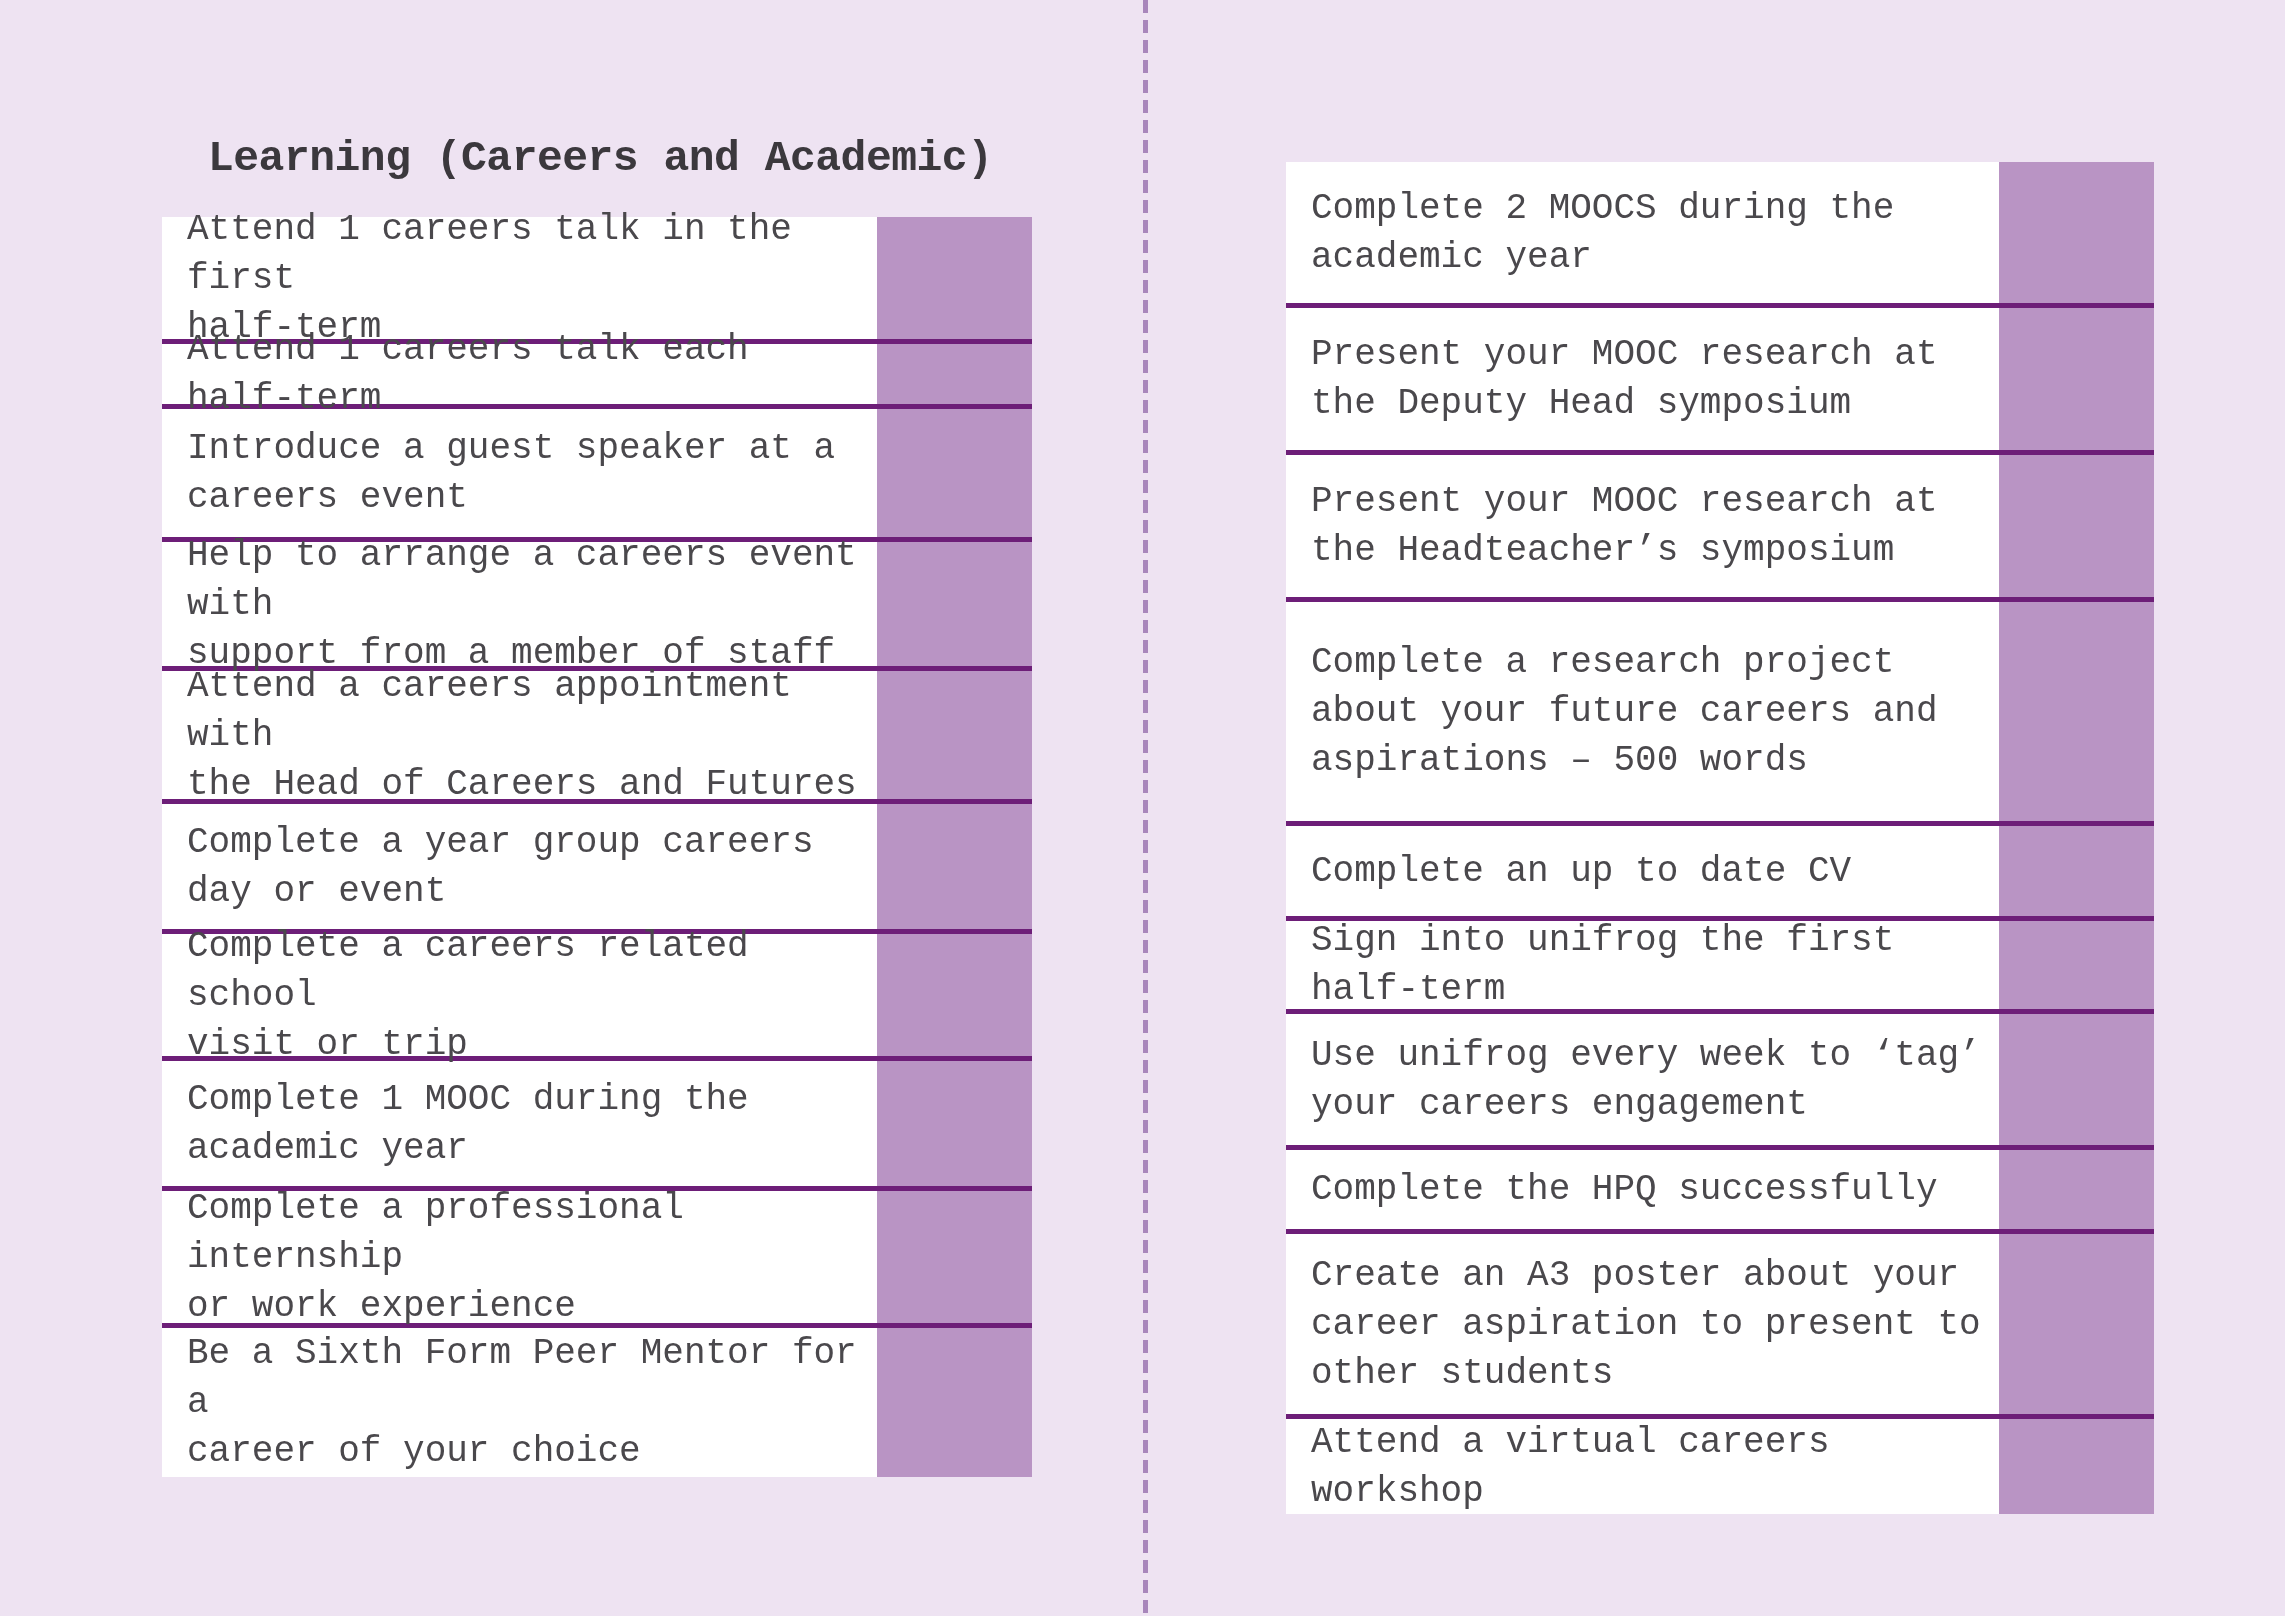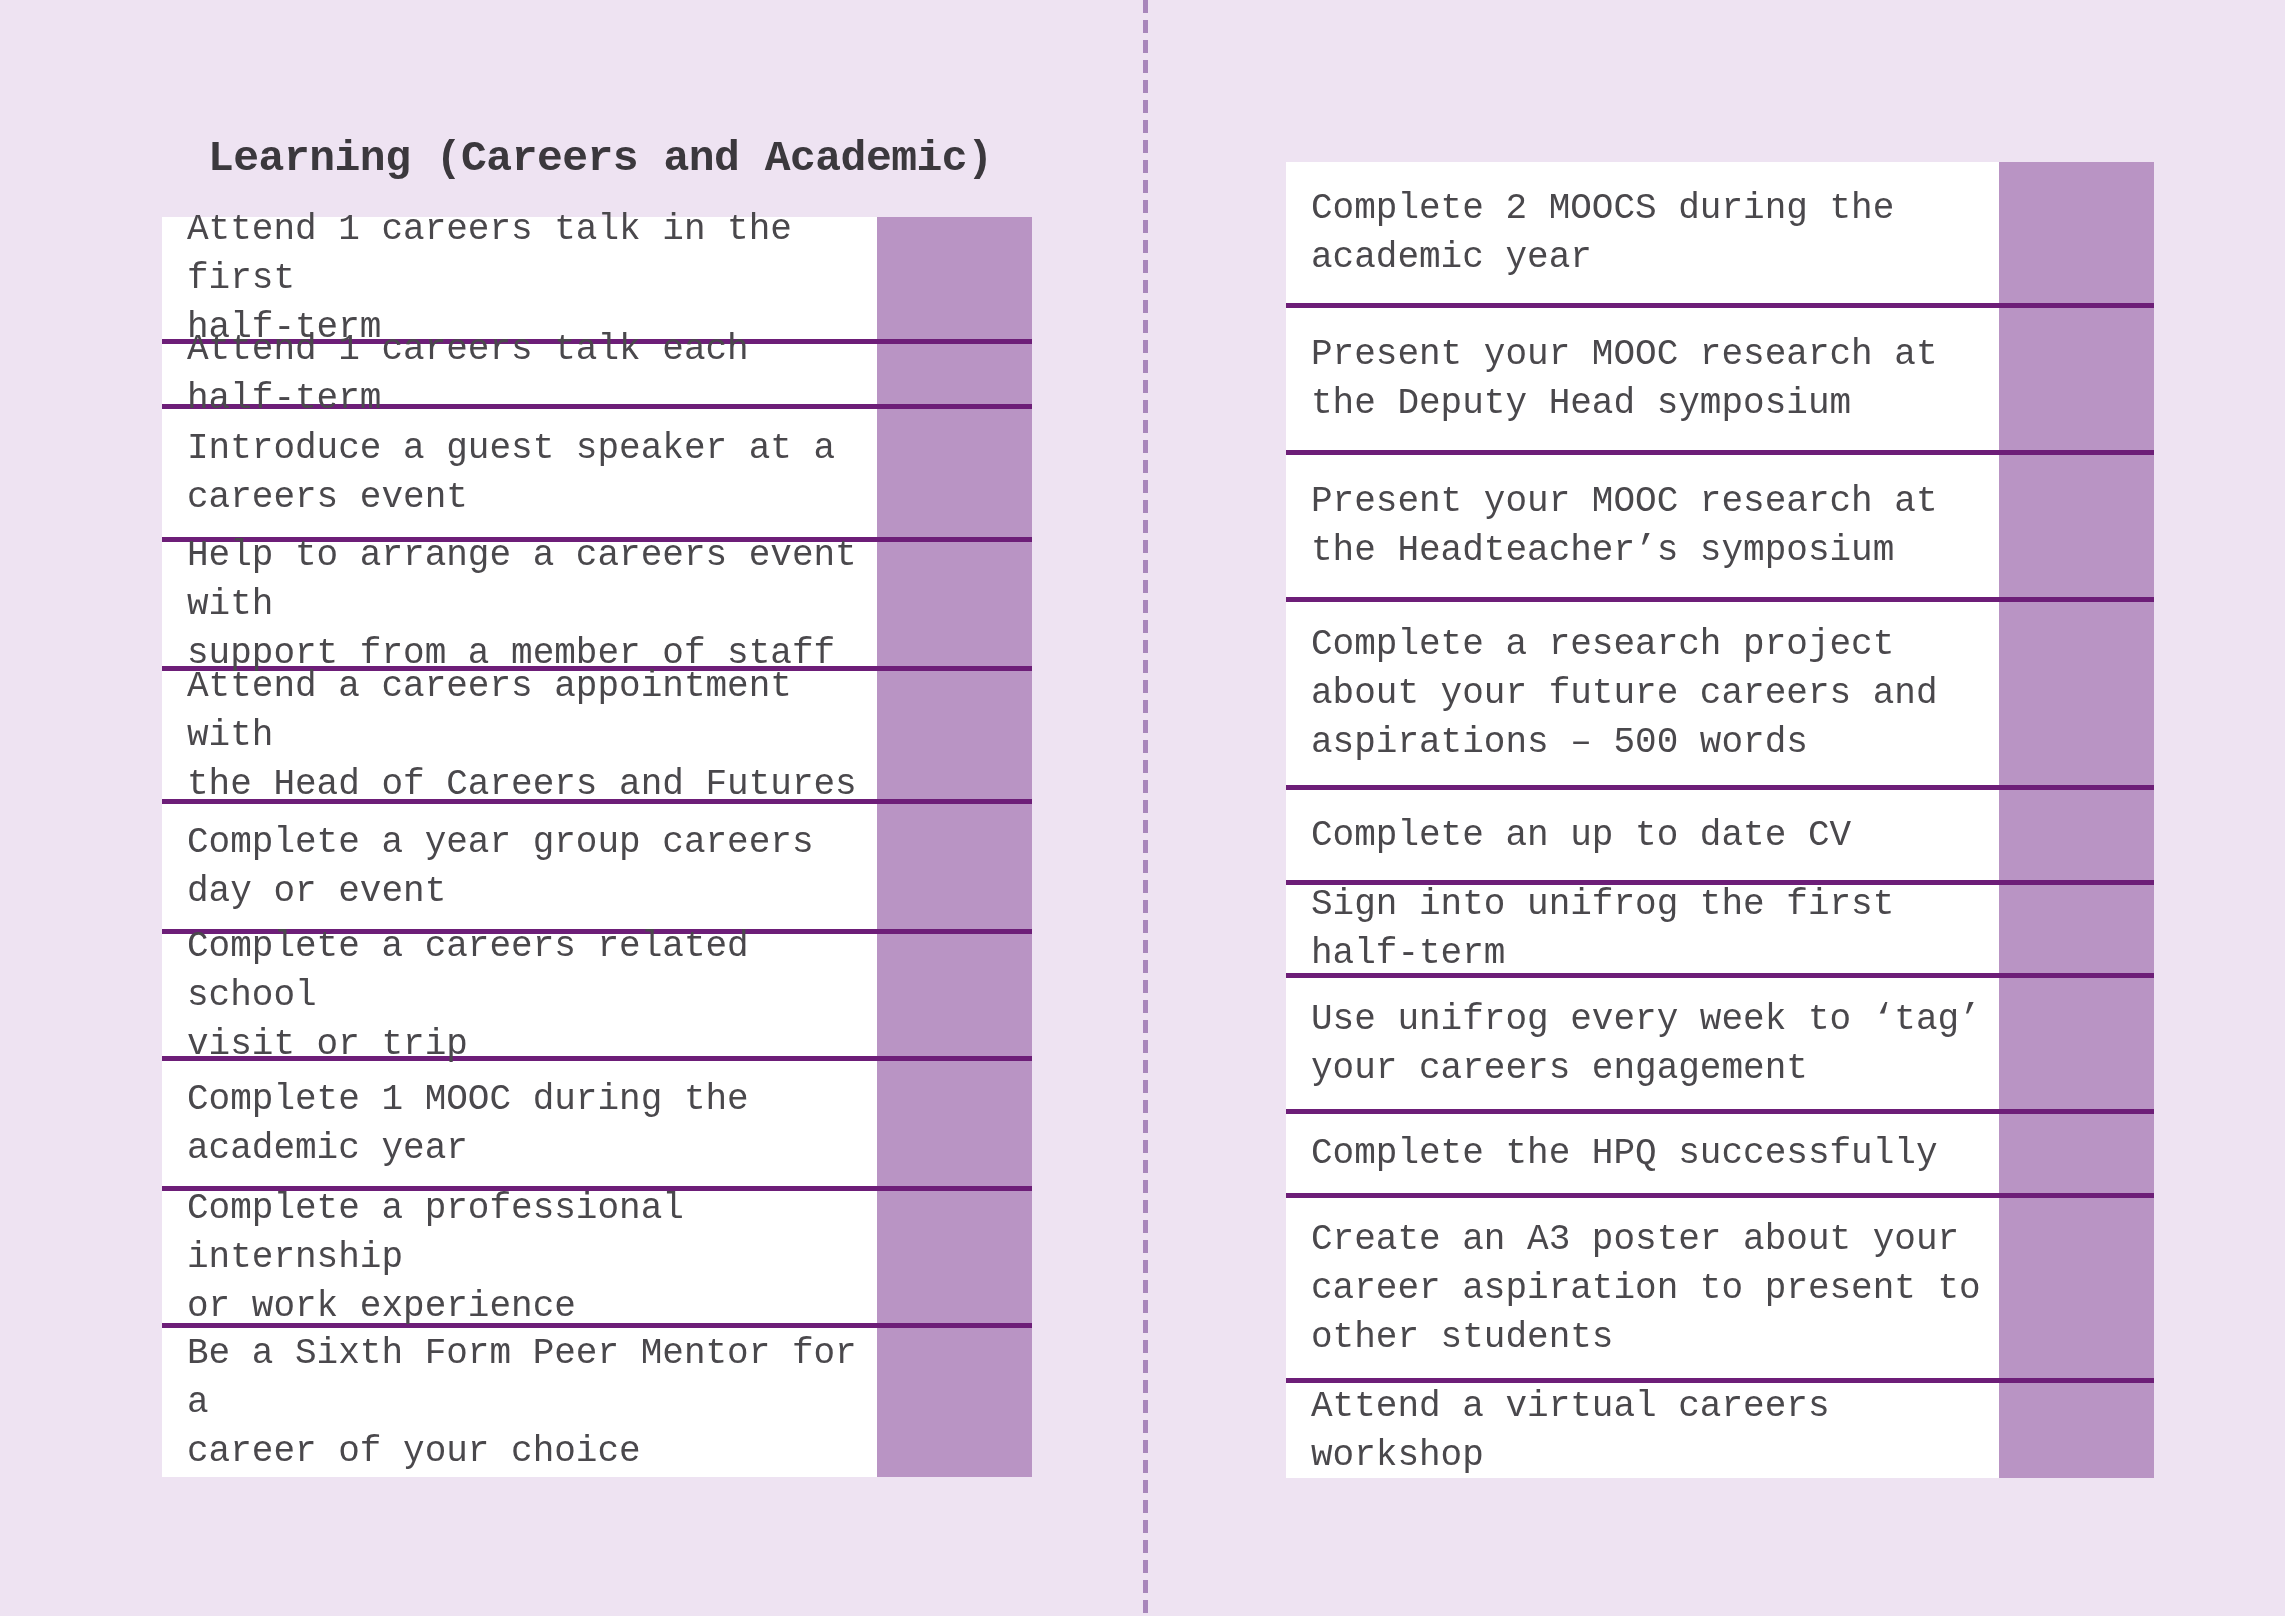--- a/index.html
+++ b/index.html
@@ -152,21 +152,21 @@
 the Deputy Head symposium</div>
     <div class="row-checkbox"></div>
   </div>
 
   <div class="row" style="height: 147px;">
     <div class="row-text">Present your MOOC research at
 the Headteacher’s symposium</div>
     <div class="row-checkbox"></div>
   </div>
 
-  <div class="row" style="height: 188px;">
+  <div class="row" style="height: 224px;">
     <div class="row-text">Complete a research project
 about your future careers and
 aspirations – 500 words</div>
     <div class="row-checkbox"></div>
   </div>
 
   <div class="row" style="height: 95px;">
     <div class="row-text">Complete an up to date CV</div>
     <div class="row-checkbox"></div>
   </div>

